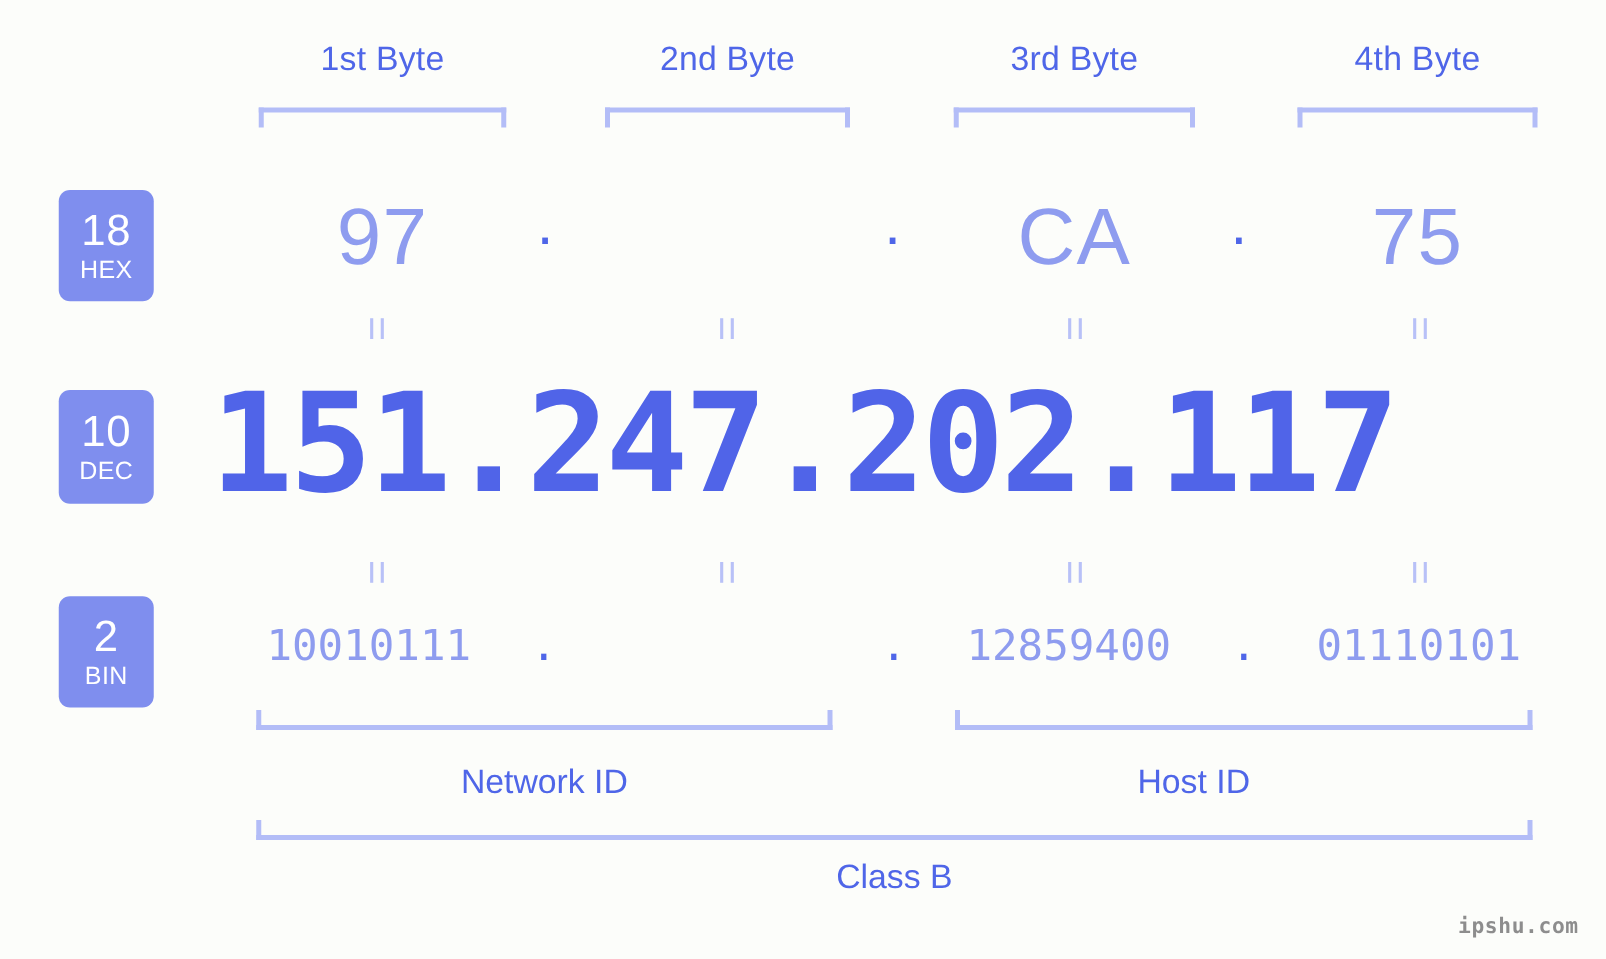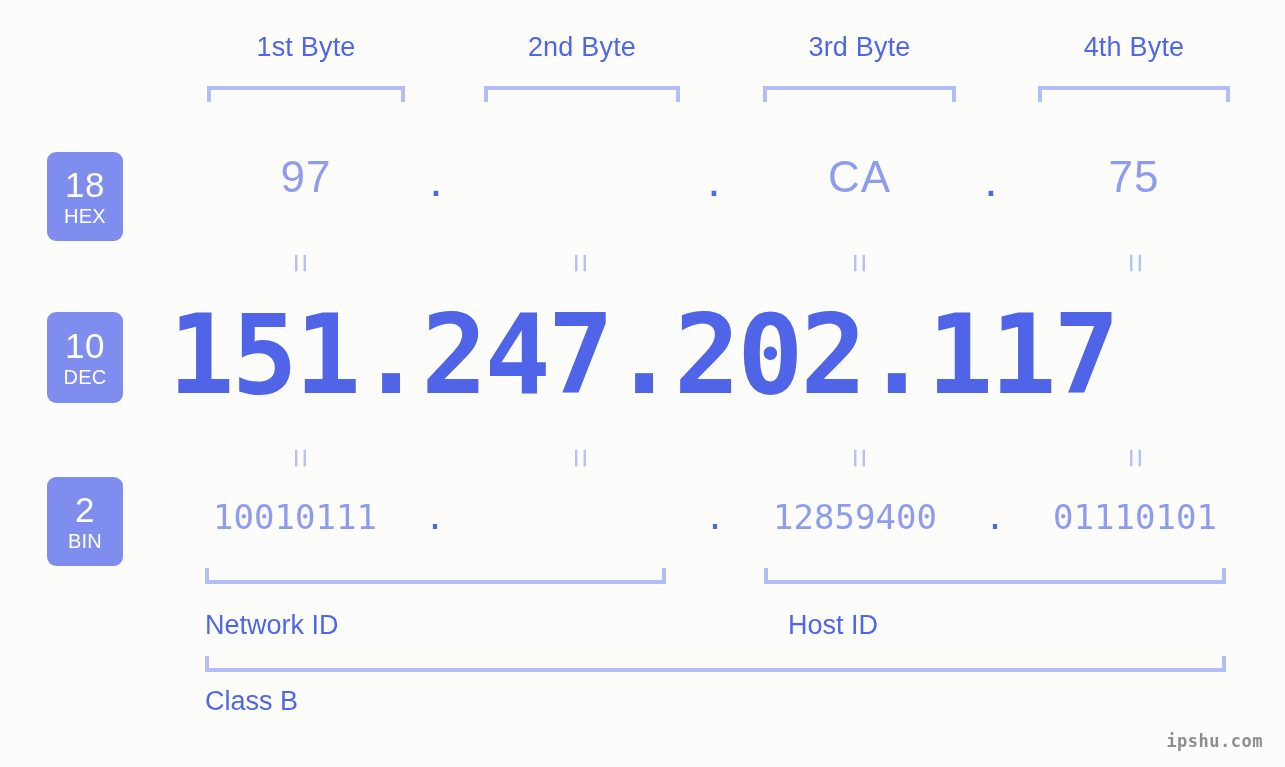--- a/index.html
+++ b/index.html
@@ -80,21 +80,21 @@
   }
   #badge-hex { top: 152px; height: 89px; }
   #badge-dec { top: 312px; height: 91px; }
   #badge-bin { top: 477px; height: 89px; }
 
   
   .hex-cell {
     position: absolute;
     top: 152px;
     text-align: center;
-    font-size: 44px;
+    font-size: 64px;
     color: #8e9cef;
     font-family: "Liberation Sans", sans-serif;
     letter-spacing: 1px;
     white-space: nowrap;
   }
   .hex-dot {
     position: absolute;
     top: 152px;
     width: 52px;
     text-align: center;
@@ -148,21 +148,21 @@
     width: 40px;
     text-align: center;
     font-size: 34px;
     color: #4f66e8;
     font-family: "DejaVu Sans Mono", monospace;
   }
 
   
   .section-label {
     position: absolute;
-    text-align: left;
+    text-align: center;
     font-size: 27px;
     color: #4f66e8;
     font-family: "Liberation Sans", sans-serif;
     white-space: nowrap;
   }
 
   
   #watermark {
     position: absolute;
     right: 22px;
@@ -225,20 +225,20 @@
   <div class="bin-dot" style="left:415px;">.</div>
   <div class="bin-dot" style="left:695px;">.</div>
   <div class="bin-cell" style="left:760px; width:190px;">12859400</div>
   <div class="bin-dot" style="left:975px;">.</div>
   <div class="bin-cell" style="left:1040px; width:190px;">01110101</div>
 
   <div class="bracket-bottom" style="left:205px; top:568px; width:461px;"></div>
   <div class="bracket-bottom" style="left:764px; top:568px; width:462px;"></div>
 
   <div class="section-label" style="left:205px; top:610px; width:461px;">Network ID</div>
-  <div class="section-label" style="left:788px; top:610px; width:462px;">Host ID</div>
+  <div class="section-label" style="left:724px; top:610px; width:462px;">Host ID</div>
 
   <div class="bracket-bottom" style="left:205px; top:656px; width:1021px;"></div>
   <div class="section-label" style="left:205px; top:686px; width:1021px;">Class B</div>
 
   <div id="watermark">ipshu.com</div>
 
 </div>
 
 </body></html>

